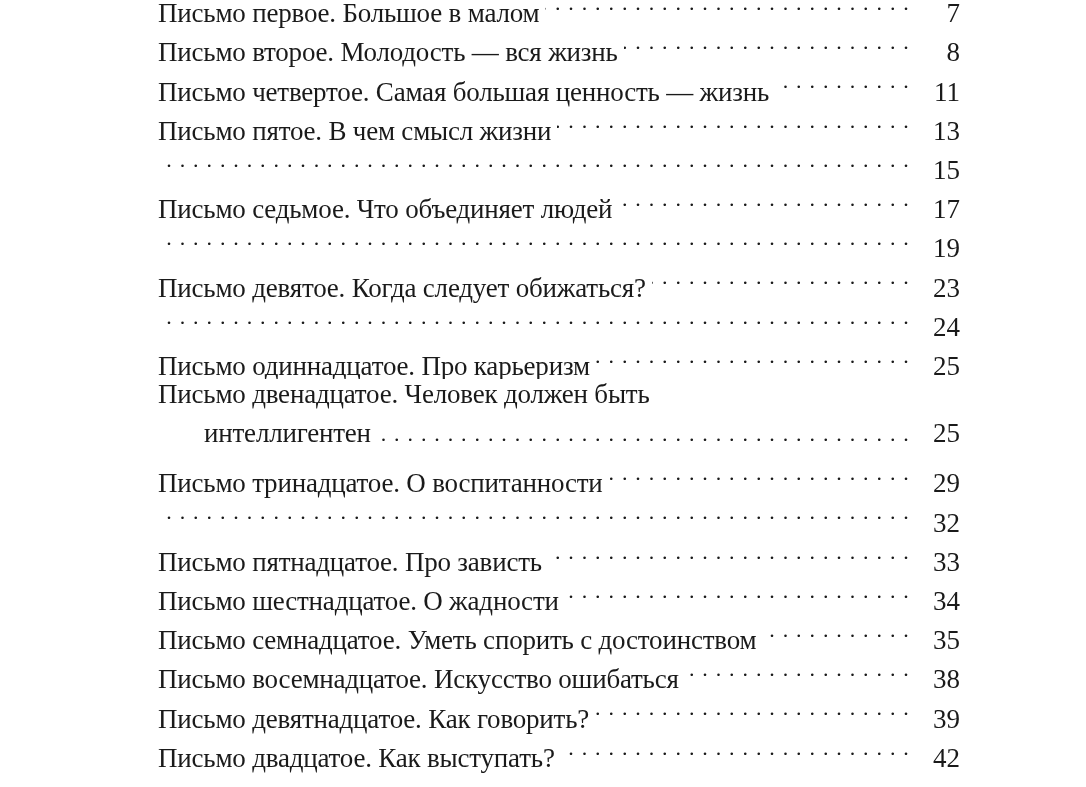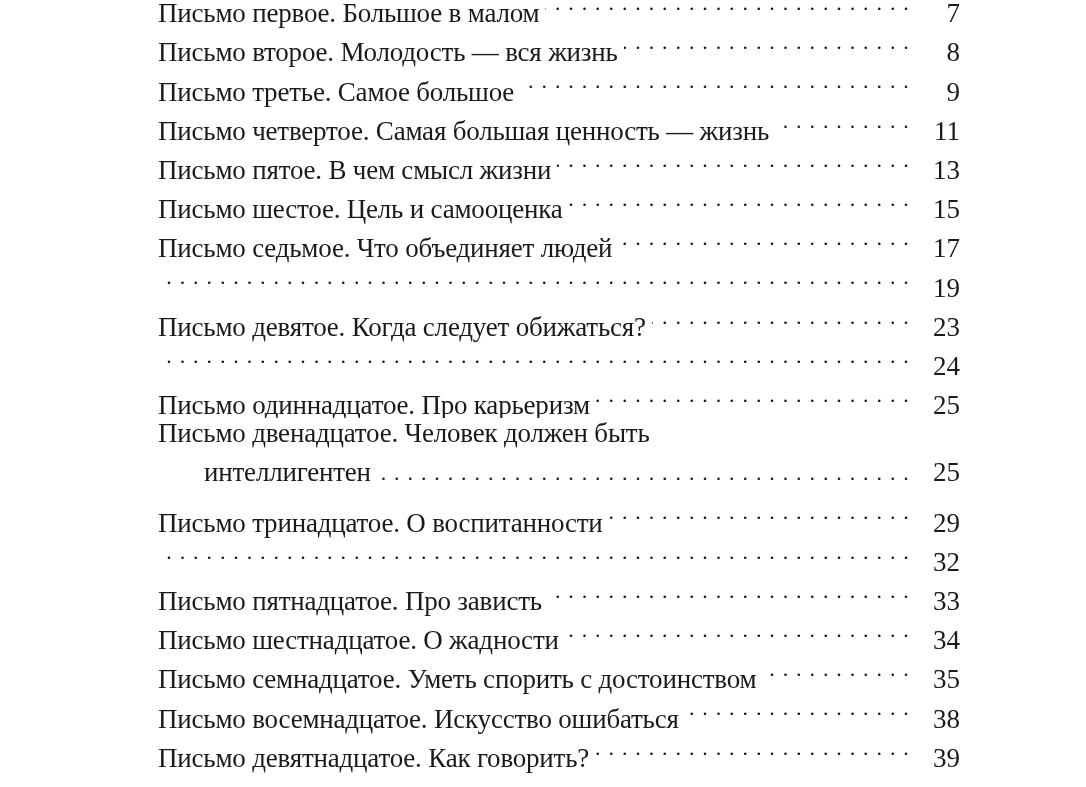--- a/index.html
+++ b/index.html
@@ -84,40 +84,34 @@
     <span class="entry-leader"></span>
     <span class="entry-page">7</span>
   </div>
 
   <div class="toc-entry">
     <span class="entry-title">Письмо второе. Молодость — вся жизнь</span>
     <span class="entry-leader"></span>
     <span class="entry-page">8</span>
   </div>
 
-  <div class="toc-entry">
-    <span class="entry-title">Письмо третье. Самое большое</span>
-    <span class="entry-leader"></span>
-    <span class="entry-page">9</span>
-  </div>
 
   <div class="toc-entry">
     <span class="entry-title">Письмо четвертое. Самая большая ценность — жизнь</span>
     <span class="entry-leader"></span>
     <span class="entry-page">11</span>
   </div>
 
   <div class="toc-entry">
     <span class="entry-title">Письмо пятое. В чем смысл жизни</span>
     <span class="entry-leader"></span>
     <span class="entry-page">13</span>
   </div>
 
   <div class="toc-entry">
-    <span class="entry-title">Письмо шестое. Цель и самооценка</span>
     <span class="entry-leader"></span>
     <span class="entry-page">15</span>
   </div>
 
   <div class="toc-entry">
     <span class="entry-title">Письмо седьмое. Что объединяет людей</span>
     <span class="entry-leader"></span>
     <span class="entry-page">17</span>
   </div>
 

